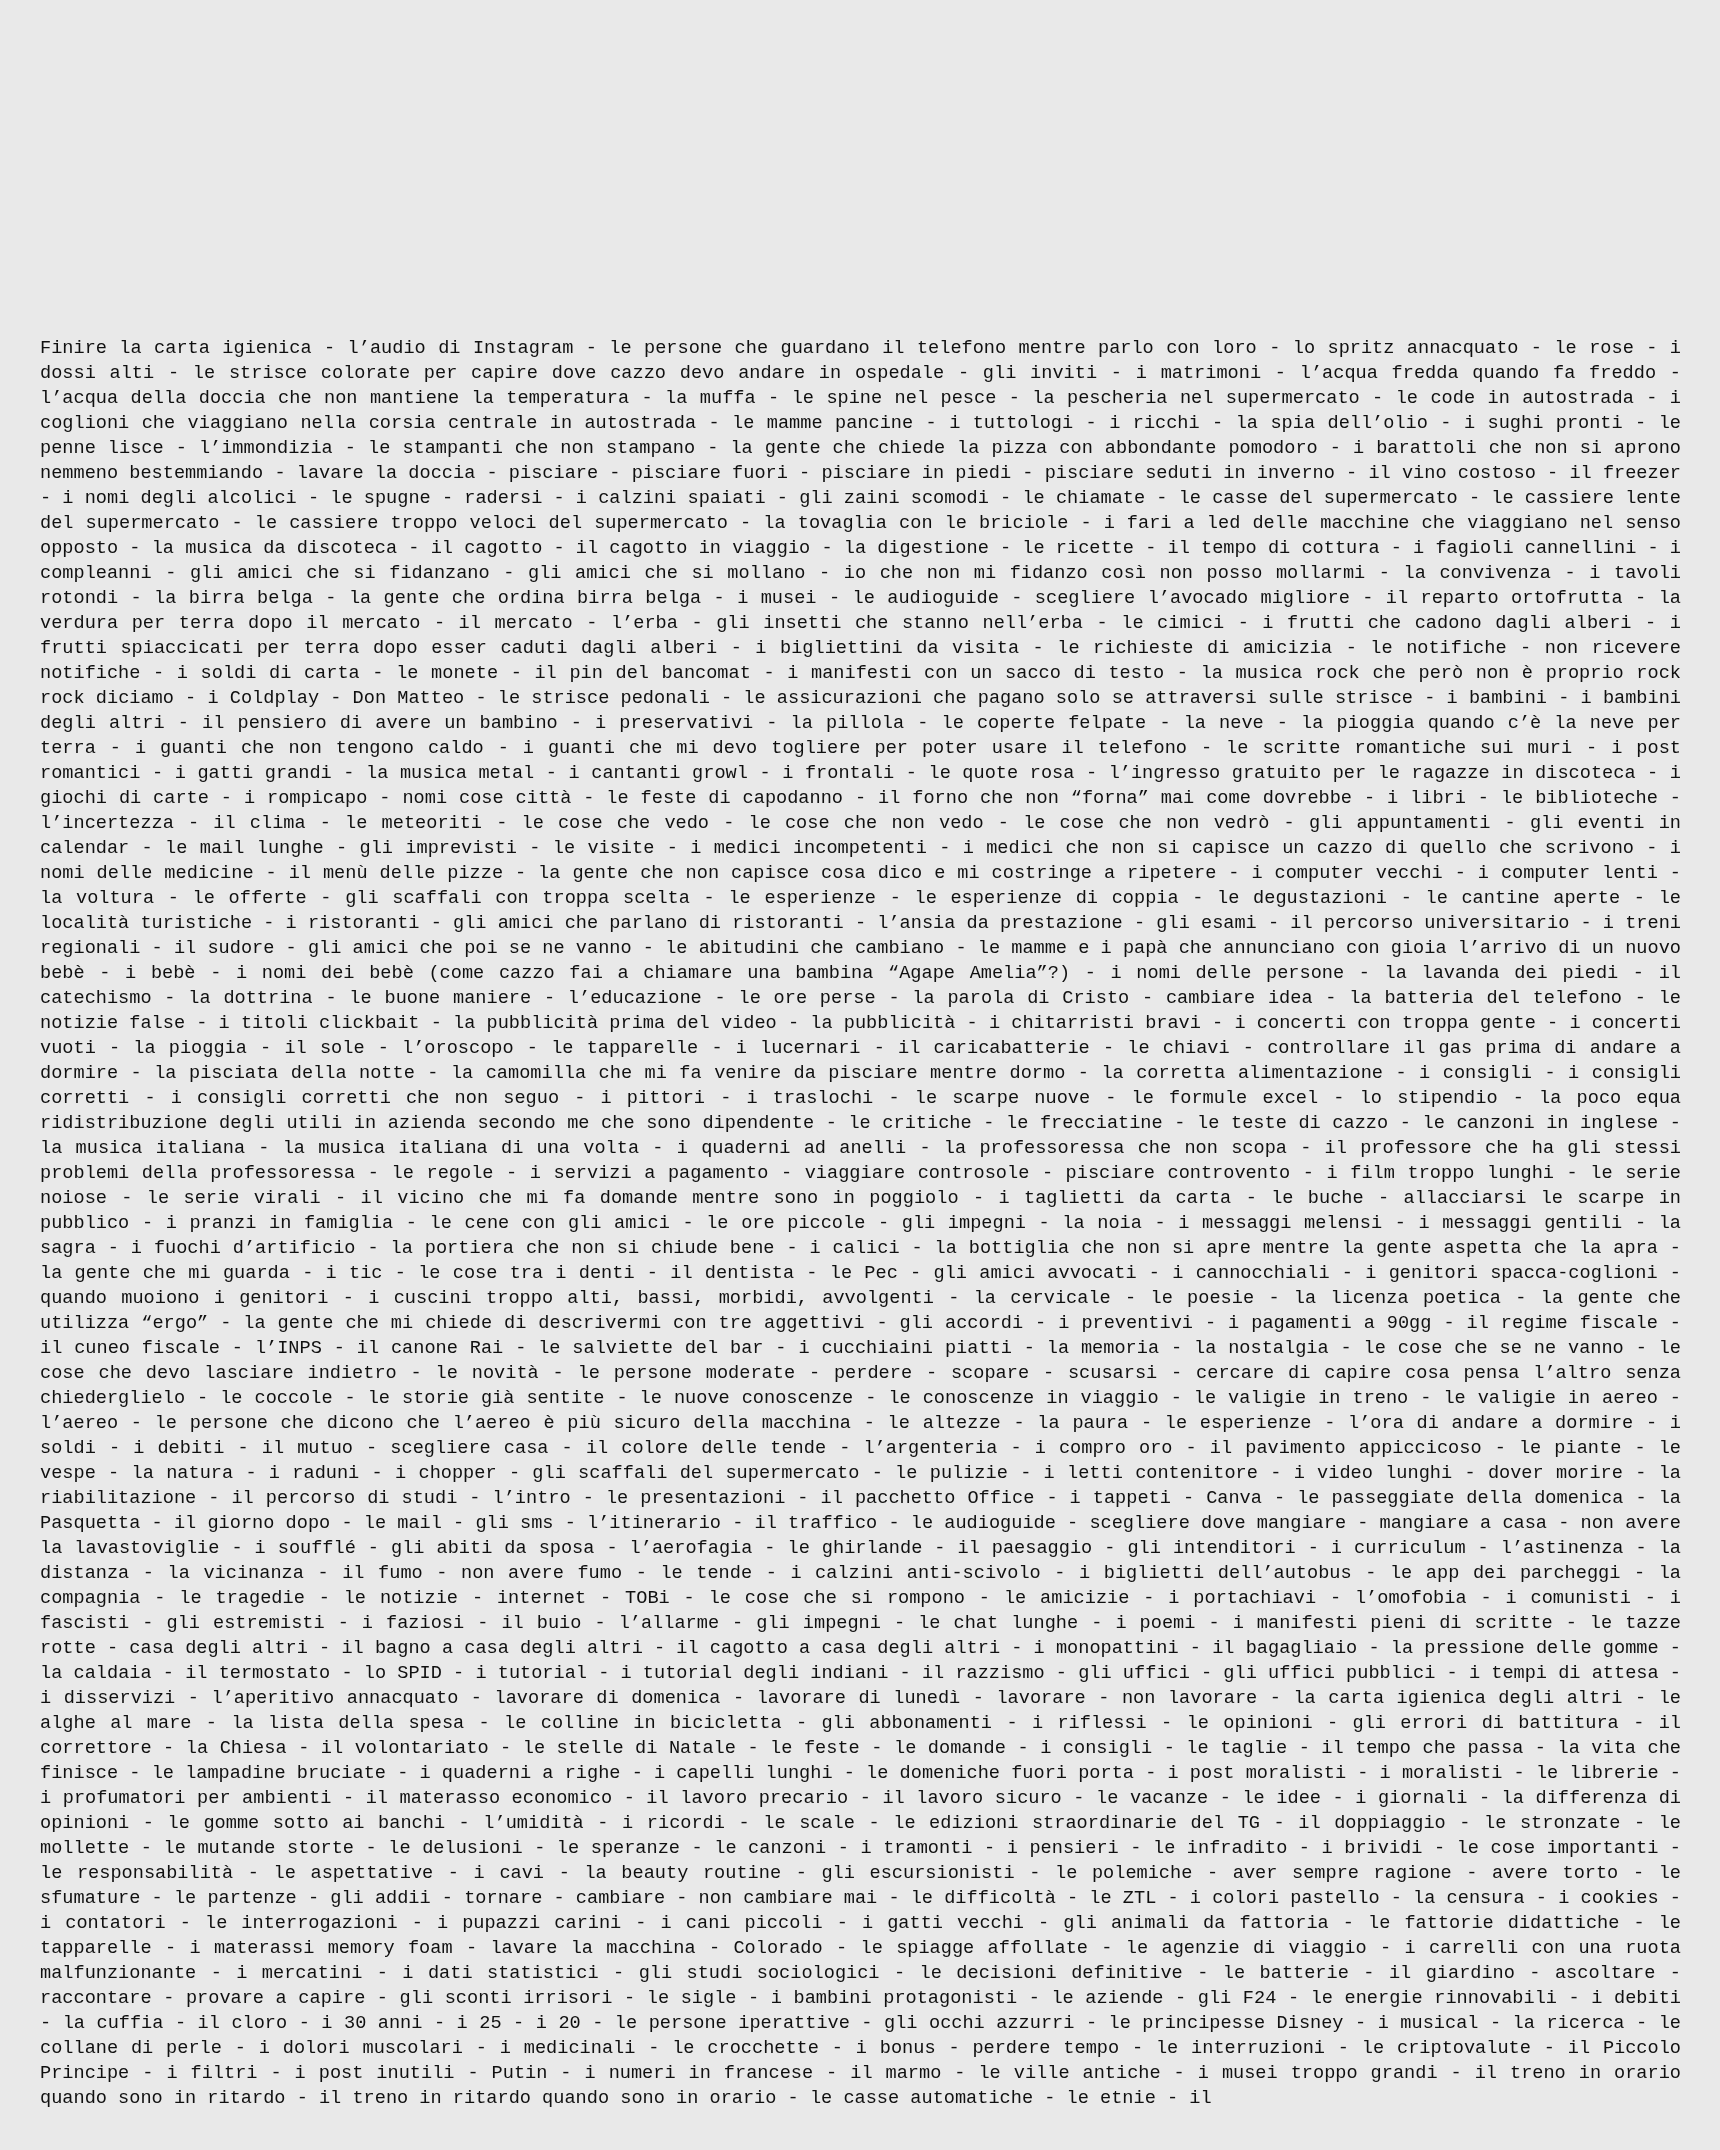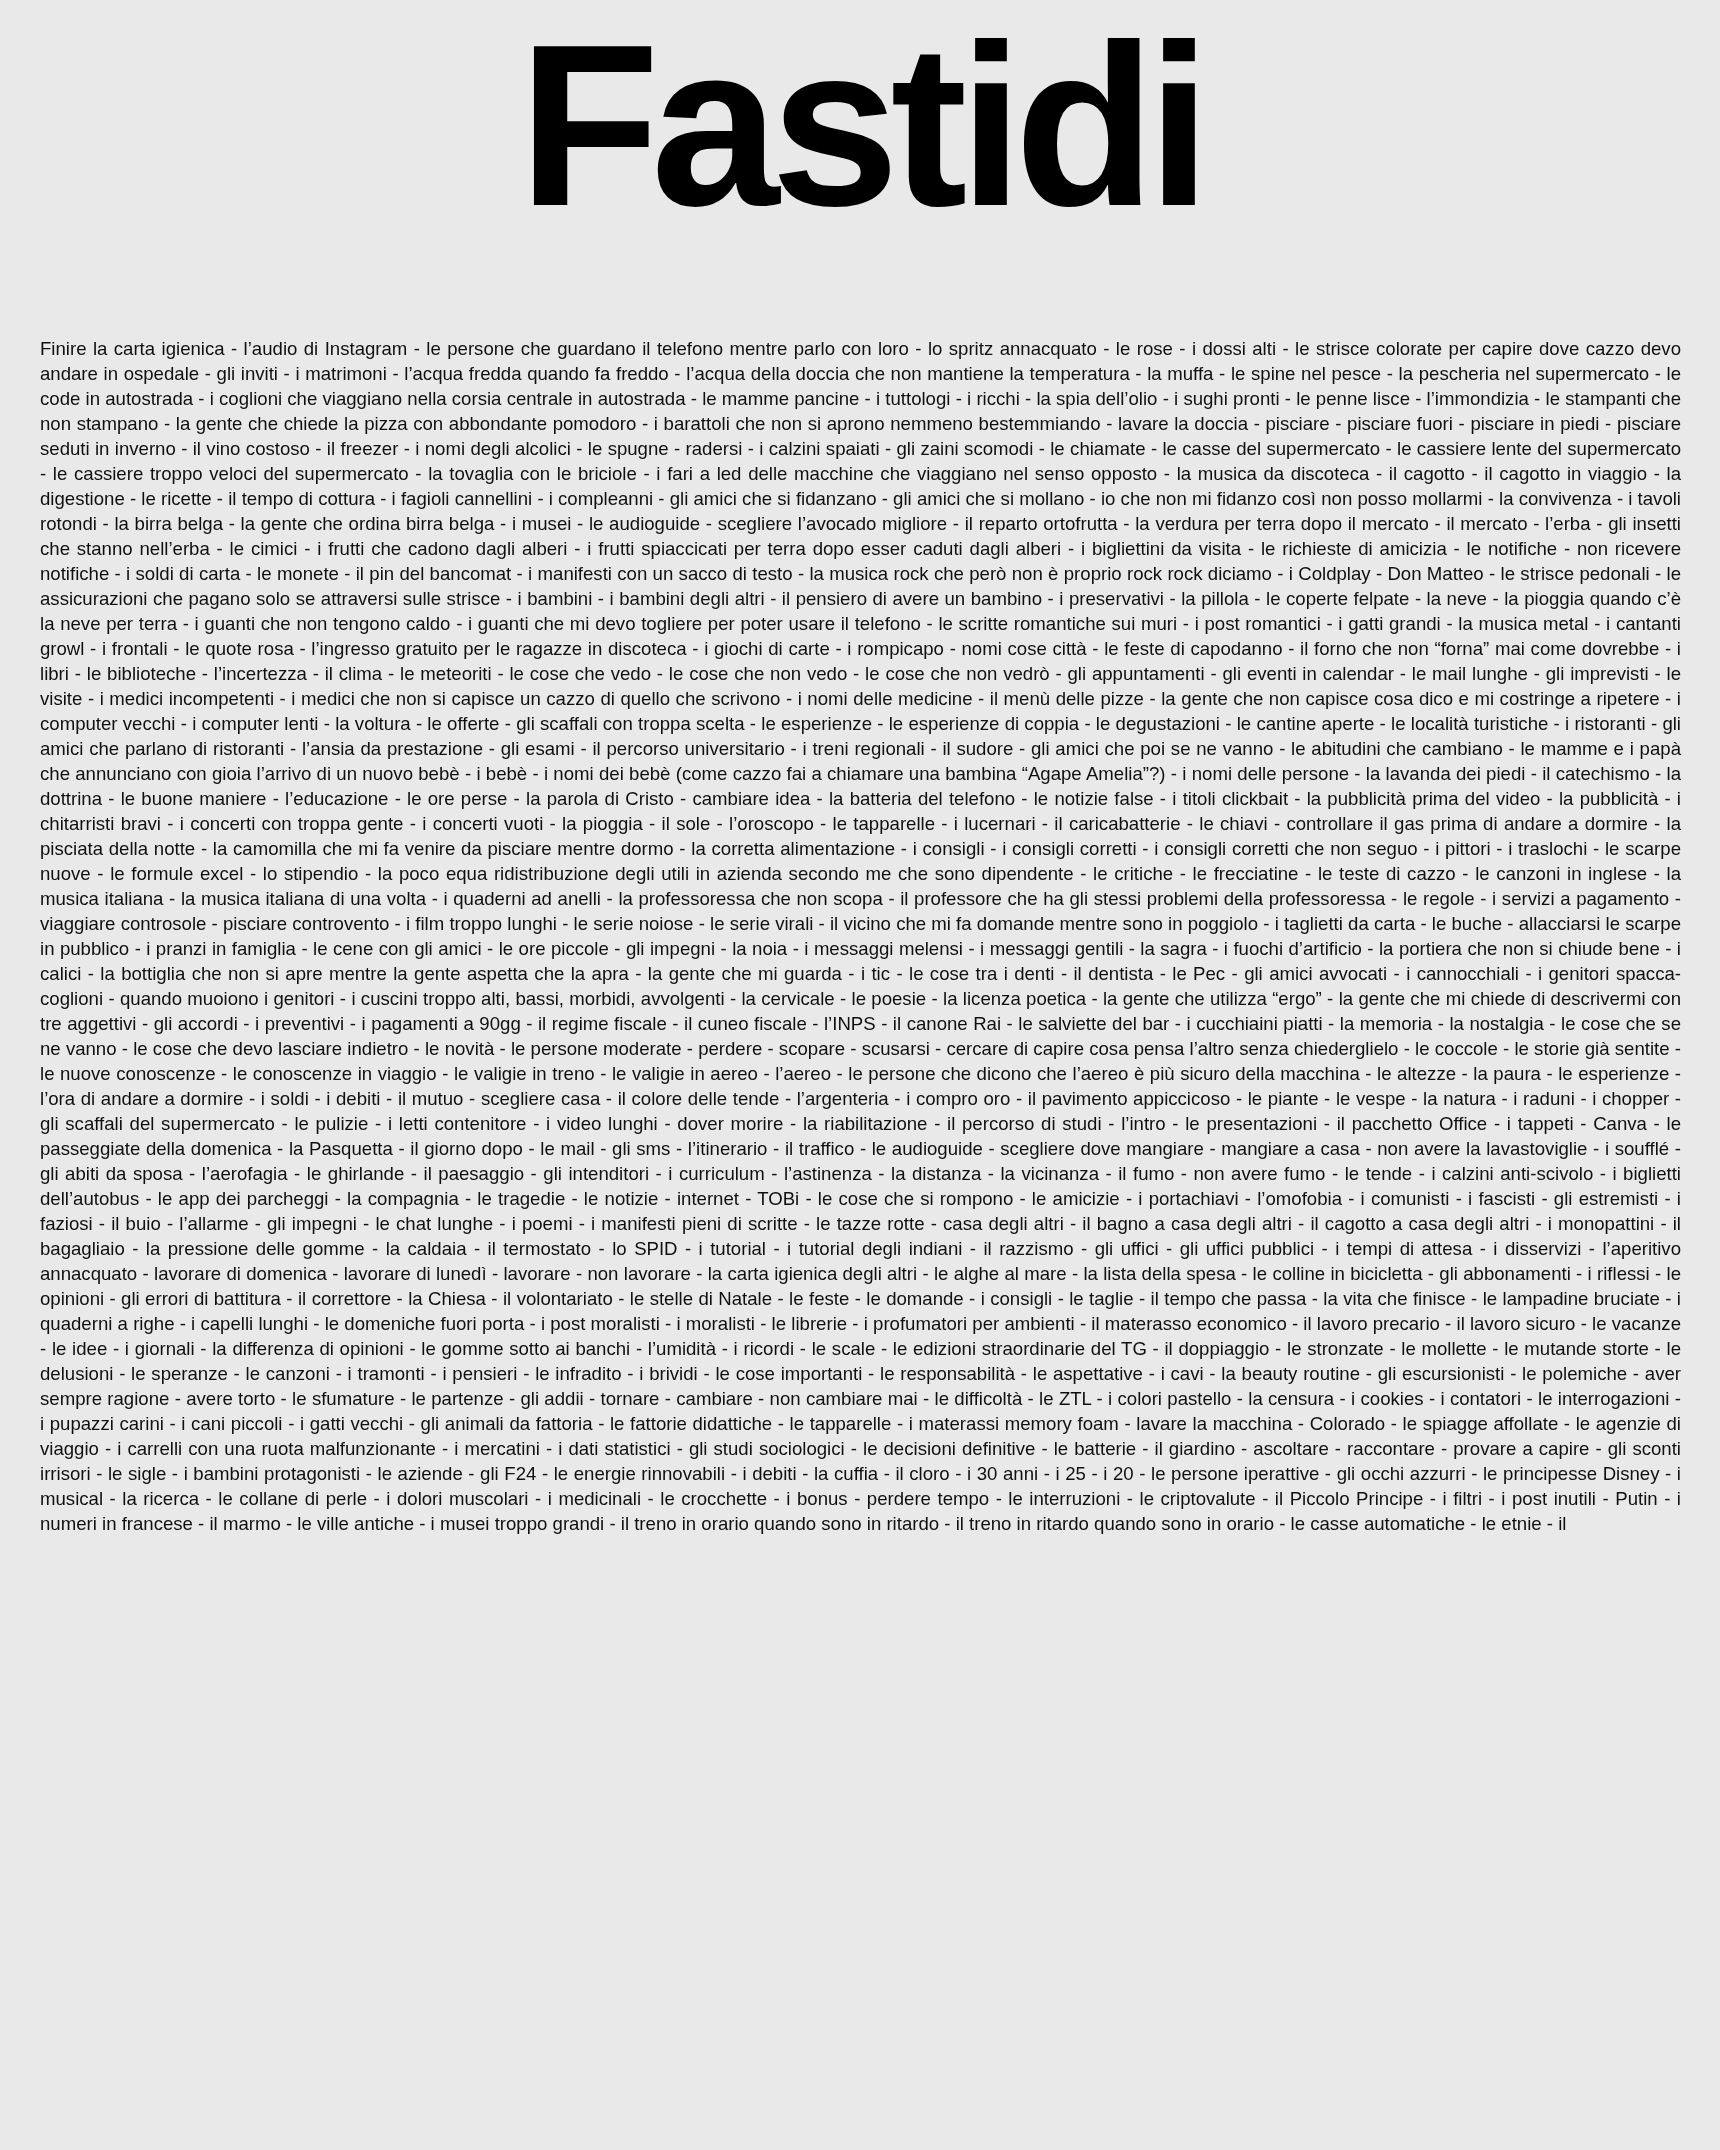--- a/index.html
+++ b/index.html
@@ -33,28 +33,27 @@
     padding-top: 15.5px;
     color: #000;
   }
   .body-text {
     position: absolute;
     left: 40px;
     right: 40px;
     top: 336px;
     text-align: justify;
     text-justify: inter-word;
-    font-family: Liberation Sans, sans-serif;
+    font-family: Liberation Mono, monospace;
     font-size: 18.6px;
     line-height: 25px;
     color: #101010;
     hyphens: auto;
     -webkit-hyphens: auto;
   }
 </style>
 </head>
 <body>
 
 <div class="poster">
-  <h1 class="title">Fastidi</h1>
   <div class="body-text">Finire la carta igienica - l’audio di Instagram - le persone che guardano il telefono mentre parlo con loro - lo spritz annacquato - le rose - i dossi alti - le strisce colorate per capire dove cazzo devo andare in ospedale - gli inviti - i matrimoni - l’acqua fredda quando fa freddo - l’acqua della doccia che non mantiene la temperatura - la muffa - le spine nel pesce - la pescheria nel supermercato - le code in autostrada - i coglioni che viaggiano nella corsia centrale in autostrada - le mamme pancine - i tuttologi - i ricchi - la spia dell’olio - i sughi pronti - le penne lisce - l’immondizia - le stampanti che non stampano - la gente che chiede la pizza con abbondante pomodoro - i barattoli che non si aprono nemmeno bestemmiando - lavare la doccia - pisciare - pisciare fuori - pisciare in piedi - pisciare seduti in inverno - il vino costoso - il freezer - i nomi degli alcolici - le spugne - radersi - i calzini spaiati - gli zaini scomodi - le chiamate - le casse del supermercato - le cassiere lente del supermercato - le cassiere troppo veloci del supermercato - la tovaglia con le briciole - i fari a led delle macchine che viaggiano nel senso opposto - la musica da discoteca - il cagotto - il cagotto in viaggio - la digestione - le ricette - il tempo di cottura - i fagioli cannellini - i compleanni - gli amici che si fidanzano - gli amici che si mollano - io che non mi fidanzo così non posso mollarmi - la convivenza - i tavoli rotondi - la birra belga - la gente che ordina birra belga - i musei - le audioguide - scegliere l’avocado migliore - il reparto ortofrutta - la verdura per terra dopo il mercato - il mercato - l’erba - gli insetti che stanno nell’erba - le cimici - i frutti che cadono dagli alberi - i frutti spiaccicati per terra dopo esser caduti dagli alberi - i bigliettini da visita - le richieste di amicizia - le notifiche - non ricevere notifiche - i soldi di carta - le monete - il pin del bancomat - i manifesti con un sacco di testo - la musica rock che però non è proprio rock rock diciamo - i Coldplay - Don Matteo - le strisce pedonali - le assicurazioni che pagano solo se attraversi sulle strisce - i bambini - i bambini degli altri - il pensiero di avere un bambino - i preservativi - la pillola - le coperte felpate - la neve - la pioggia quando c’è la neve per terra - i guanti che non tengono caldo - i guanti che mi devo togliere per poter usare il telefono - le scritte romantiche sui muri - i post romantici - i gatti grandi - la musica metal - i cantanti growl - i frontali - le quote rosa - l’ingresso gratuito per le ragazze in discoteca - i giochi di carte - i rompicapo - nomi cose città - le feste di capodanno - il forno che non “forna” mai come dovrebbe - i libri - le biblioteche - l’incertezza - il clima - le meteoriti - le cose che vedo - le cose che non vedo - le cose che non vedrò - gli appuntamenti - gli eventi in calendar - le mail lunghe - gli imprevisti - le visite - i medici incompetenti - i medici che non si capisce un cazzo di quello che scrivono - i nomi delle medicine - il menù delle pizze - la gente che non capisce cosa dico e mi costringe a ripetere - i computer vecchi - i computer lenti - la voltura - le offerte - gli scaffali con troppa scelta - le esperienze - le esperienze di coppia - le degustazioni - le cantine aperte - le località turistiche - i ristoranti - gli amici che parlano di ristoranti - l’ansia da prestazione - gli esami - il percorso universitario - i treni regionali - il sudore - gli amici che poi se ne vanno - le abitudini che cambiano - le mamme e i papà che annunciano con gioia l’arrivo di un nuovo bebè - i bebè - i nomi dei bebè (come cazzo fai a chiamare una bambina “Agape Amelia”?) - i nomi delle persone - la lavanda dei piedi - il catechismo - la dottrina - le buone maniere - l’educazione - le ore perse - la parola di Cristo - cambiare idea - la batteria del telefono - le notizie false - i titoli clickbait - la pubblicità prima del video - la pubblicità - i chitarristi bravi - i concerti con troppa gente - i concerti vuoti - la pioggia - il sole - l’oroscopo - le tapparelle - i lucernari - il caricabatterie - le chiavi - controllare il gas prima di andare a dormire - la pisciata della notte - la camomilla che mi fa venire da pisciare mentre dormo - la corretta alimentazione - i consigli - i consigli corretti - i consigli corretti che non seguo - i pittori - i traslochi - le scarpe nuove - le formule excel - lo stipendio - la poco equa ridistribuzione degli utili in azienda secondo me che sono dipendente - le critiche - le frecciatine - le teste di cazzo - le canzoni in inglese - la musica italiana - la musica italiana di una volta - i quaderni ad anelli - la professoressa che non scopa - il professore che ha gli stessi problemi della professoressa - le regole - i servizi a pagamento - viaggiare controsole - pisciare controvento - i film troppo lunghi - le serie noiose - le serie virali - il vicino che mi fa domande mentre sono in poggiolo - i taglietti da carta - le buche - allacciarsi le scarpe in pubblico - i pranzi in famiglia - le cene con gli amici - le ore piccole - gli impegni - la noia - i messaggi melensi - i messaggi gentili - la sagra - i fuochi d’artificio - la portiera che non si chiude bene - i calici - la bottiglia che non si apre mentre la gente aspetta che la apra - la gente che mi guarda - i tic - le cose tra i denti - il dentista - le Pec - gli amici avvocati - i cannocchiali - i genitori spacca-coglioni - quando muoiono i genitori - i cuscini troppo alti, bassi, morbidi, avvolgenti - la cervicale - le poesie - la licenza poetica - la gente che utilizza “ergo” - la gente che mi chiede di descrivermi con tre aggettivi - gli accordi - i preventivi - i pagamenti a 90gg - il regime fiscale - il cuneo fiscale - l’INPS - il canone Rai - le salviette del bar - i cucchiaini piatti - la memoria - la nostalgia - le cose che se ne vanno - le cose che devo lasciare indietro - le novità - le persone moderate -  perdere -  scopare -  scusarsi - cercare di capire cosa pensa l’altro senza chiederglielo - le coccole - le storie già sentite - le nuove conoscenze - le conoscenze in viaggio - le valigie in treno - le valigie in aereo - l’aereo - le persone che dicono che l’aereo è più sicuro della macchina - le altezze - la paura - le esperienze -  l’ora di andare a dormire - i soldi - i debiti - il mutuo - scegliere casa - il colore delle tende - l’argenteria - i compro oro - il pavimento appiccicoso - le piante - le vespe - la natura - i raduni - i chopper - gli scaffali del supermercato - le pulizie - i letti contenitore - i video lunghi - dover morire - la riabilitazione - il percorso di studi - l’intro - le presentazioni - il pacchetto Office - i tappeti - Canva - le passeggiate della domenica - la Pasquetta - il giorno dopo - le mail - gli sms - l’itinerario - il traffico - le audioguide - scegliere dove mangiare - mangiare a casa - non avere la lavastoviglie - i soufflé - gli abiti da sposa - l’aerofagia - le ghirlande - il paesaggio - gli intenditori - i curriculum - l’astinenza - la distanza - la vicinanza - il fumo - non avere fumo - le tende - i calzini anti-scivolo - i biglietti dell’autobus - le app dei parcheggi -  la compagnia - le tragedie - le notizie - internet - TOBi - le cose che si rompono - le amicizie - i portachiavi - l’omofobia - i comunisti - i fascisti - gli estremisti - i faziosi - il buio - l’allarme - gli impegni - le chat lunghe - i poemi - i manifesti pieni di scritte - le tazze rotte - casa degli altri - il bagno a casa degli altri - il cagotto a casa degli altri - i monopattini - il bagagliaio - la pressione delle gomme - la caldaia - il termostato - lo SPID - i tutorial - i tutorial degli indiani - il razzismo - gli uffici - gli uffici pubblici - i tempi di attesa - i disservizi - l’aperitivo annacquato - lavorare di domenica - lavorare di lunedì - lavorare - non lavorare - la carta igienica degli altri - le alghe al mare - la lista della spesa - le colline in bicicletta - gli abbonamenti - i riflessi - le opinioni - gli errori di battitura - il correttore - la Chiesa - il volontariato -  le stelle di Natale - le feste - le domande - i consigli - le taglie - il tempo che passa - la vita che finisce - le lampadine bruciate - i quaderni a righe - i capelli lunghi - le domeniche fuori porta - i post moralisti - i moralisti - le librerie - i profumatori per ambienti - il materasso economico - il lavoro precario - il lavoro sicuro - le vacanze - le idee - i giornali - la differenza di opinioni - le gomme sotto ai banchi - l’umidità - i ricordi - le scale - le edizioni straordinarie del TG - il doppiaggio - le stronzate - le mollette - le mutande storte - le delusioni - le speranze - le canzoni - i tramonti - i pensieri - le infradito - i brividi - le cose importanti - le responsabilità - le aspettative - i cavi - la beauty routine - gli escursionisti - le polemiche - aver sempre ragione - avere torto - le sfumature - le partenze - gli addii - tornare - cambiare - non cambiare mai - le difficoltà - le ZTL - i colori pastello - la censura - i cookies - i contatori - le interrogazioni - i pupazzi carini - i cani piccoli - i gatti vecchi - gli animali da fattoria - le fattorie didattiche - le tapparelle - i materassi memory foam -  lavare la macchina - Colorado - le spiagge affollate - le agenzie di viaggio - i carrelli con una ruota malfunzionante - i mercatini - i dati statistici - gli studi sociologici - le decisioni definitive - le batterie - il giardino - ascoltare - raccontare - provare a capire - gli sconti irrisori - le sigle - i bambini protagonisti - le aziende - gli F24 - le energie rinnovabili - i debiti - la cuffia - il cloro - i 30 anni - i 25 - i 20 - le persone iperattive - gli occhi azzurri - le principesse Disney - i musical - la ricerca - le collane di perle - i dolori muscolari - i medicinali - le crocchette - i bonus - perdere tempo - le interruzioni - le criptovalute - il Piccolo Principe - i filtri - i post inutili - Putin - i numeri in francese - il marmo - le ville antiche - i musei troppo grandi - il treno in orario quando sono in ritardo - il treno in ritardo quando sono in orario - le casse automatiche - le etnie -  il</div>
 </div>
 
 
 </body></html>

